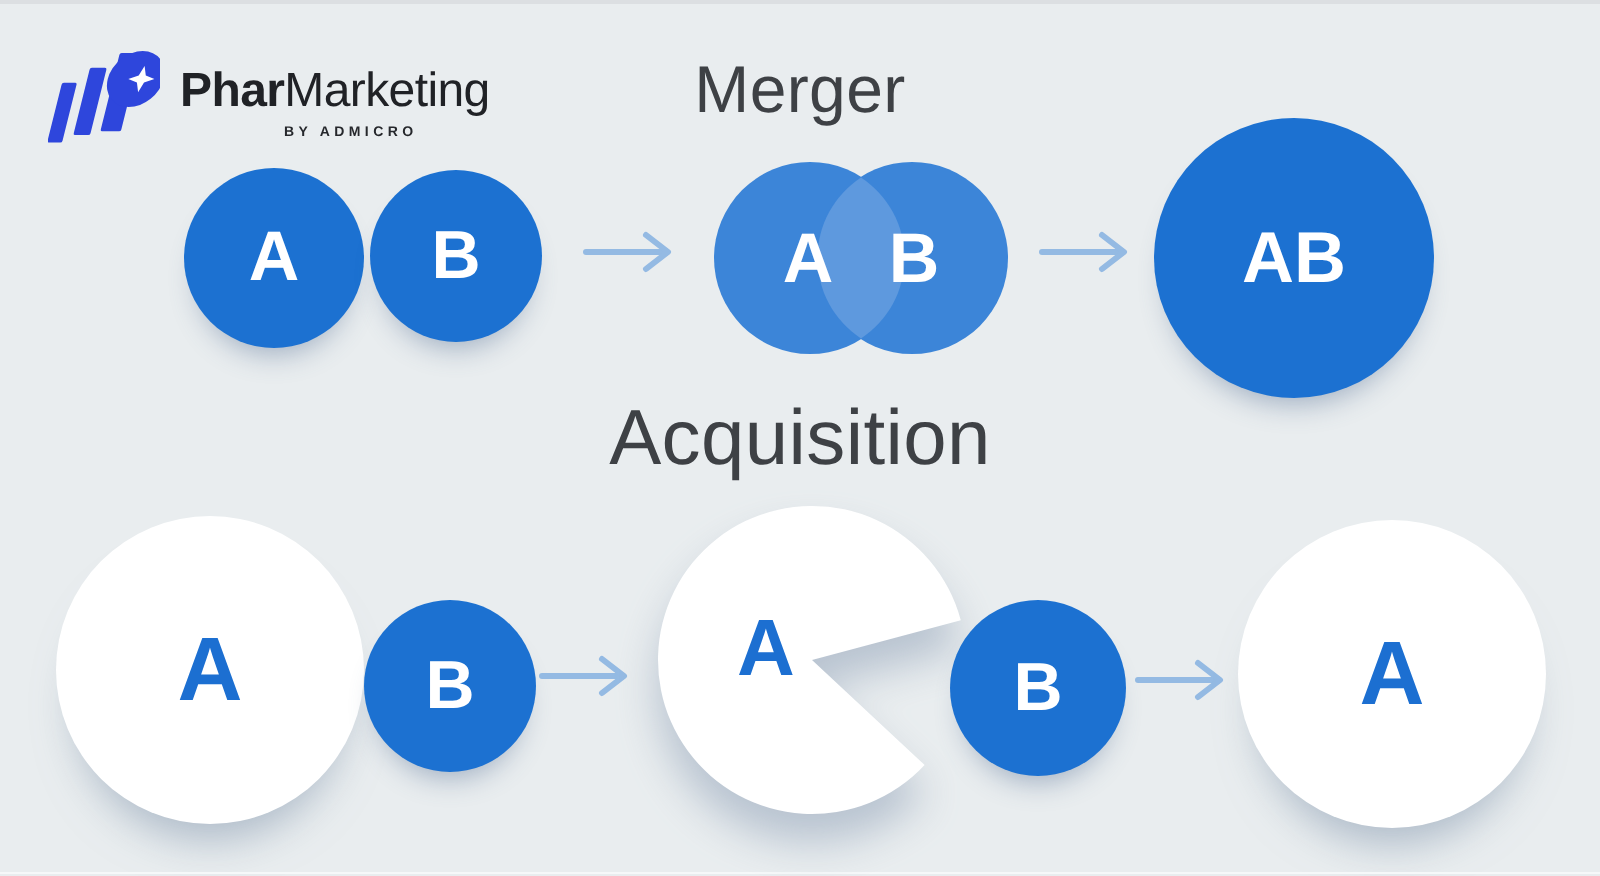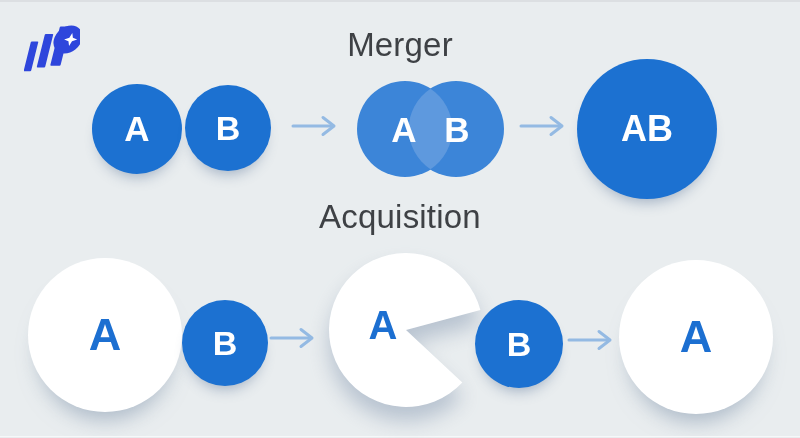--- a/index.html
+++ b/index.html
@@ -13,21 +13,21 @@
   .logo{position:absolute;left:24px;top:18px;display:flex;align-items:flex-start;}
   .logo-icon{width:56px;height:54px;}
   .logo-text{margin-left:10px;margin-top:14px;line-height:1;}
   .brand{font-size:24px;color:#202226;letter-spacing:-0.3px;}
   .brand .b{font-weight:700;}
   .brand .r{font-weight:400;}
   .tagline{font-size:7px;font-weight:700;letter-spacing:2.2px;color:#26282c;margin-top:5px;padding-left:52px;}
   
   .sec-title{position:absolute;width:100%;text-align:center;font-weight:400;color:#3e4145;letter-spacing:0.2px;}
   .t-merger{top:24px;left:0;font-size:33px;}
-  .t-acq{top:196px;left:0;font-size:33px;}
+  .t-acq{top:196px;left:0;font-size:39px;}
   
   .c{position:absolute;border-radius:50%;display:flex;align-items:center;justify-content:center;font-weight:700;}
   .c-blue{background:#1c71d1;color:#fff;box-shadow:0 10px 14px -7px rgba(70,100,140,.45);}
   .c-white{background:#fff;color:#1c6fd1;box-shadow:0 18px 20px -10px rgba(125,145,170,.55);}
   .m-a1{left:92px;top:82px;width:90px;height:90px;font-size:35px;}
   .m-b1{left:185px;top:83px;width:86px;height:86px;font-size:34px;}
   .m-ab{left:577px;top:57px;width:140px;height:140px;font-size:36px;}
   .a-a1{left:28px;top:256px;width:154px;height:154px;font-size:45px;}
   .a-b1{left:182px;top:298px;width:86px;height:86px;font-size:34px;}
   .a-b2{left:475px;top:298px;width:88px;height:88px;font-size:34px;z-index:3;}
@@ -54,20 +54,24 @@
   <div class="logo">
     <svg class="logo-icon" viewBox="0 0 60 56">
       <g transform="translate(9,0) skewX(-14)" fill="#2e46dc">
         <rect x="4" y="22" width="8" height="32" rx="1"></rect>
         <rect x="17" y="14" width="9" height="36" rx="1"></rect>
         <rect x="31" y="6" width="11" height="42" rx="1"></rect>
         <circle cx="43" cy="20" r="15"></circle>
       </g>
       <path transform="translate(9,0) skewX(-14) translate(46,20)" fill="#ffffff" d="M0,-7 L1.9,-1.9 L7,0 L1.9,1.9 L0,7 L-1.9,1.9 L-7,0 L-1.9,-1.9 Z"></path>
     </svg>
+    <div class="logo-text">
+      <div class="brand"><span class="b">Phar</span><span class="r">Marketing</span></div>
+      <div class="tagline">BY ADMICRO</div>
+    </div>
   </div>
 
   <div class="sec-title t-merger">Merger</div>
   <div class="sec-title t-acq">Acquisition</div>
 
   <div class="c c-blue m-a1">A</div>
   <div class="c c-blue m-b1">B</div>
 
   <svg class="arrow ar1" viewBox="0 0 52 26">
     <g stroke="#94bae3" stroke-width="3" fill="none" stroke-linecap="round" stroke-linejoin="round">

